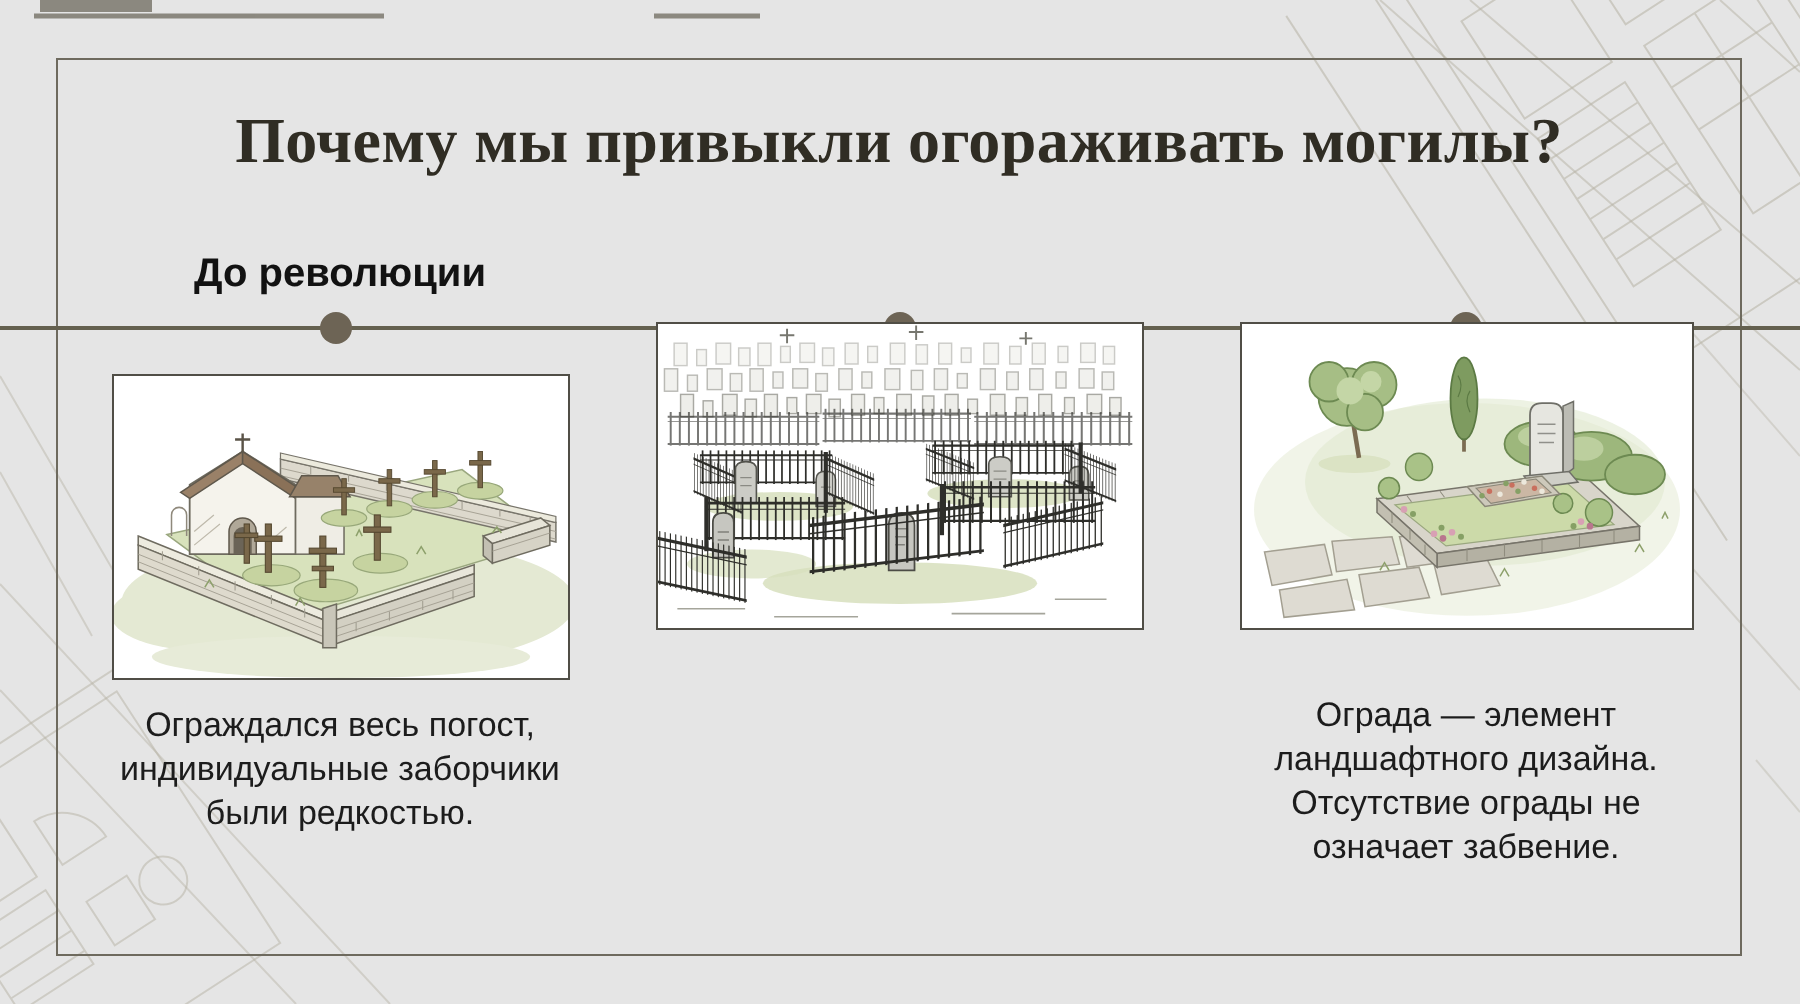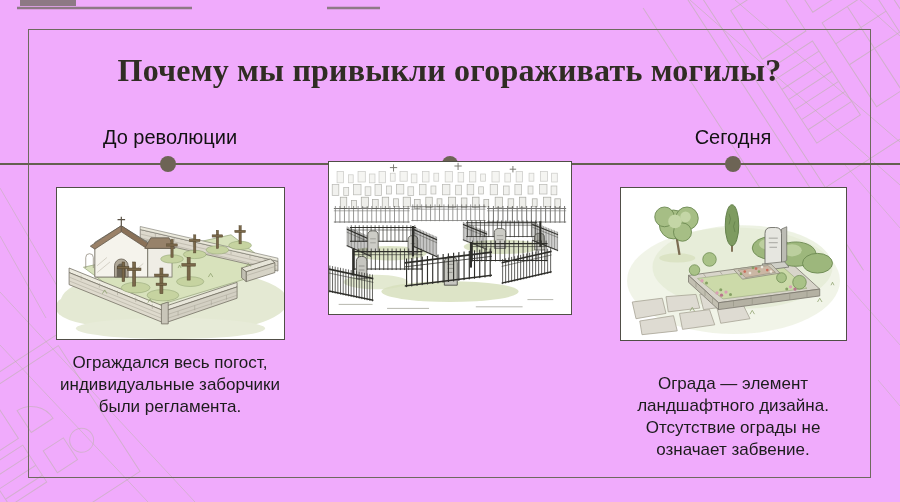--- a/index.html
+++ b/index.html
@@ -1,27 +1,27 @@
 <!DOCTYPE html>
 <html lang="ru"><head>
 <meta charset="utf-8">
 <style>
   html,body{margin:0;padding:0;}
   body{width:900px;height:502px;font-family:"Liberation Sans",sans-serif;}
-  .slide{position:relative;width:900px;height:502px;background:#f0abfc;overflow:hidden;}
+  .slide{position:relative;width:900px;height:502px;background:#e5e5e5;overflow:hidden;}
   .bg-blueprint{position:absolute;left:0;top:0;width:900px;height:502px;}
   .frame{position:absolute;left:28px;top:29px;width:843px;height:449px;border:1px solid #6e6a5e;box-sizing:border-box;}
   .title{position:absolute;left:28px;top:52px;width:843px;margin:0;text-align:center;
          font-family:"Liberation Serif",serif;font-weight:700;font-size:32px;color:#302d24;letter-spacing:.2px;}
   .timeline{position:absolute;left:0;top:163px;width:900px;height:2px;background:#64604f;}
   .tdot{position:absolute;top:156px;width:16px;height:16px;border-radius:50%;background:#6d6455;}
   .tdot.d1{left:160px;} .tdot.d2{left:442px;} .tdot.d3{left:725px;}
   .col{position:absolute;top:124px;width:270px;text-align:center;}
   .col.c1{left:35px;} .col.c2{left:315px;} .col.c3{left:598px;}
-  .col h2{margin:0;font-size:20px;line-height:26px;font-weight:400;color:#121212;}
+  .col h2{margin:0;font-size:20px;line-height:26px;font-weight:700;color:#121212;}
   .imgbox{margin:37px auto 0 auto;background:#ffffff;border:1.5px solid #504e46;box-sizing:content-box;overflow:hidden;}
   .c1 .imgbox{width:227px;height:151px;}
   .c2 .imgbox{width:242px;height:152px;}
   .c3 .imgbox{width:225px;height:152px;}
   .imgbox svg{display:block;width:100%;height:100%;}
   .caption{margin:12px auto 0 auto;font-size:17px;line-height:1.3;color:#1c1c1c;}
   .c1 .caption{max-width:242px;}
   .c2 .caption{max-width:266px;}
   .c3 .caption{max-width:214px;margin-top:32px;}
 </style>
@@ -165,21 +165,21 @@
           <rect x="172" y="92" width="4" height="30"></rect>
             <rect x="165" y="100" width="18" height="3.5"></rect>
           <rect x="86" y="98" width="3.5" height="26"></rect>
             <rect x="80" y="104" width="15" height="3"></rect>
         </g>
         <g stroke="#8da06b" stroke-width="1" fill="none">
           <path d="M60,140 l3,-5 l3,5 M200,118 l3,-5 l3,5 M120,152 l3,-5 l3,5 M250,104 l3,-4 l3,4 M160,106 l2,-4 l2,4"></path>
         </g>
       </svg>
     </div>
-    <p class="caption">Ограждался весь погост, индивидуальные заборчики были регламента.</p>
+    <p class="caption">Ограждался весь погост, индивидуальные заборчики были редкостью.</p>
   </section>
 
   <section class="col c2">
     <div class="imgbox">
       <svg viewBox="0 0 300 190" preserveAspectRatio="none">
         <defs>
           <g id="fpanel" stroke="#2e2e2a" fill="none">
             <line x1="0" y1="0" x2="100" y2="0" stroke-width="2.6"></line>
             <line x1="0" y1="6" x2="100" y2="6" stroke-width="1"></line>
             <line x1="0" y1="34" x2="100" y2="34" stroke-width="2.2"></line>
@@ -274,21 +274,20 @@
             <line x1="104" y1="80" x2="104" y2="118"></line>
           <line x1="176" y1="100" x2="176" y2="132"></line>
             <line x1="262" y1="74" x2="262" y2="106"></line>
         </g>
         <path d="M12,178 h42 M72,183 h52 M182,181 h58 M246,172 h32" stroke="#a5a59b" stroke-width="1"></path>
       </svg>
     </div>
   </section>
 
   <section class="col c3">
-    <h2>Сегодня</h2>
     <div class="imgbox">
       <svg viewBox="0 0 300 200" preserveAspectRatio="none">
         <rect width="300" height="200" fill="#ffffff"></rect>
         <ellipse cx="150" cy="122" rx="142" ry="70" fill="#e7ecd8" opacity="0.6"></ellipse>
         <ellipse cx="162" cy="104" rx="120" ry="55" fill="#dfe7cc" opacity="0.55"></ellipse>
 
         <g fill="#dedbd2" stroke="#a39f91" stroke-width="1">
           <polygon points="15,150 55,145 60,165 20,172"></polygon>
           <polygon points="60,143 100,140 105,158 63,163"></polygon>
           <polygon points="25,175 70,168 75,188 28,193"></polygon>

